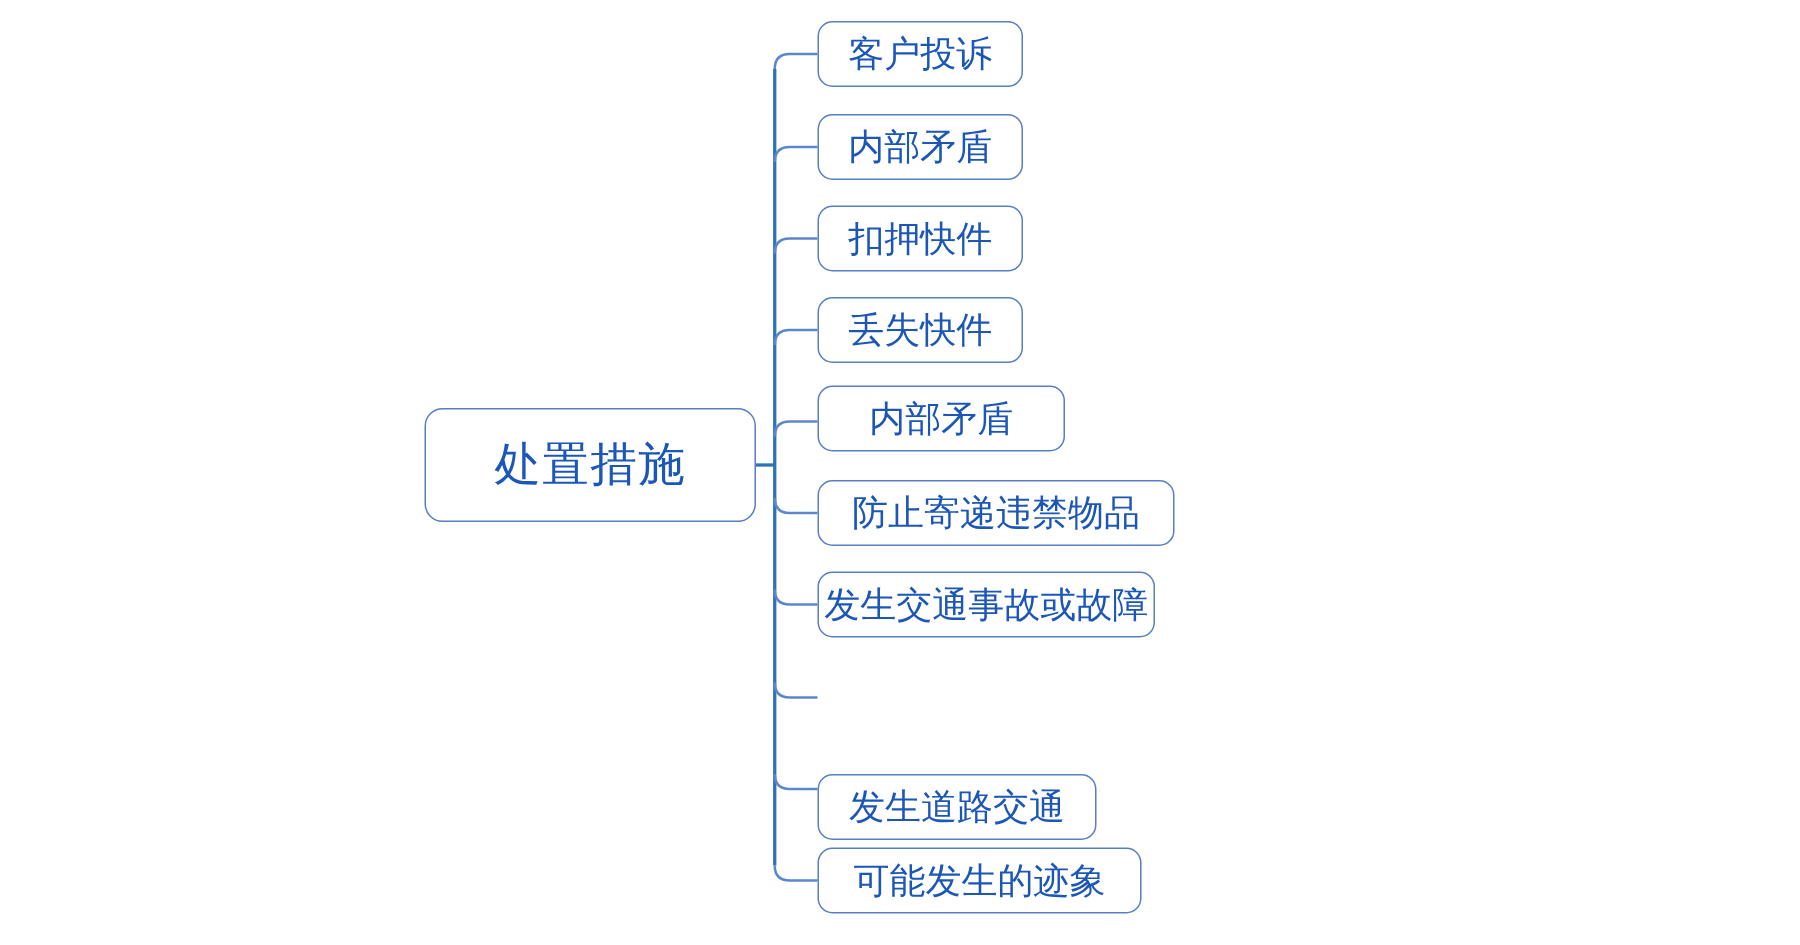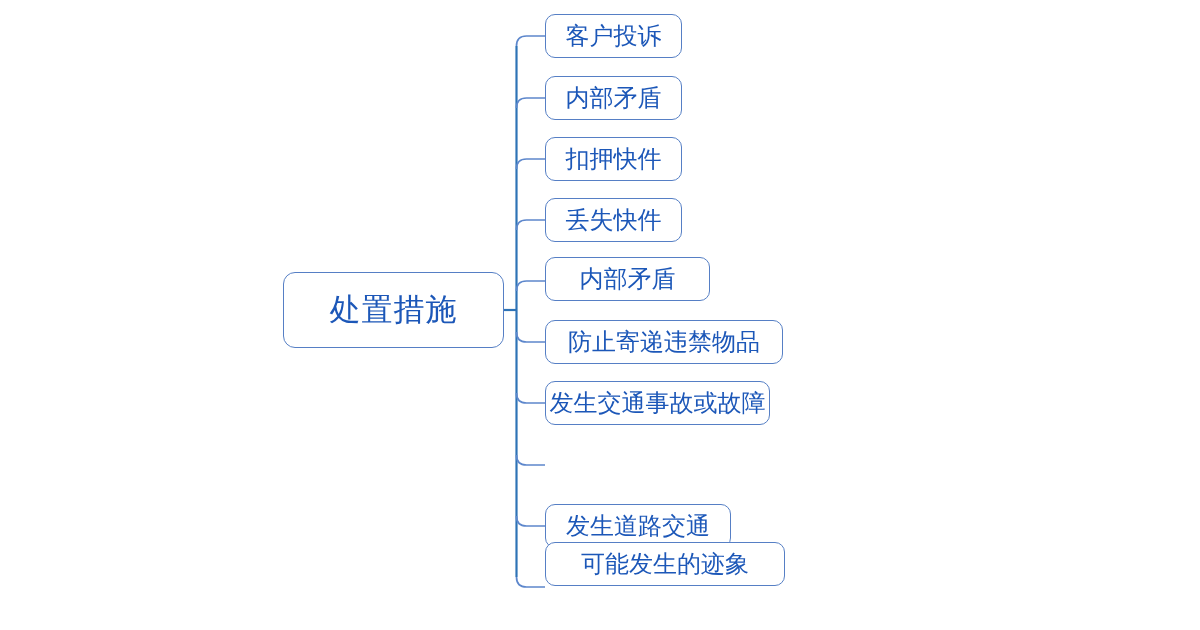--- a/index.html
+++ b/index.html
@@ -75,20 +75,20 @@
   </div>
   <div class="node child-node" style="top:257px;width:165px">
     <span>内部矛盾</span>
   </div>
   <div class="node child-node" style="top:320px;width:238px">
     <span>防止寄递违禁物品</span>
   </div>
   <div class="node child-node" style="top:381px;width:225px">
     <span>发生交通事故或故障</span>
   </div>
-  <div class="node child-node" style="top:504px;width:186px">
+  <div class="node child-node" style="top:516px;width:186px">
     <span>发生道路交通</span>
   </div>
-  <div class="node child-node" style="top:542px;width:240px">
+  <div class="node child-node" style="top:565px;width:216px">
     <span>可能发生的迹象</span>
   </div>
 
 </div>
 
 </body></html>

